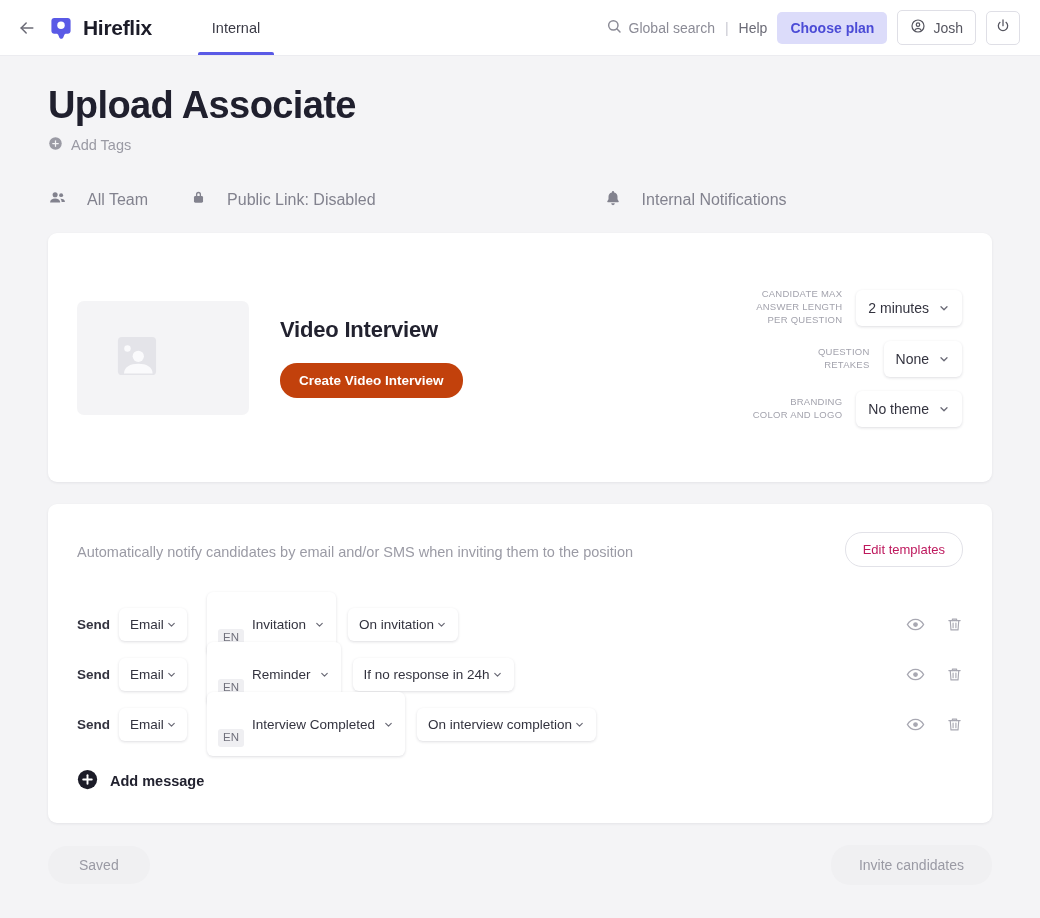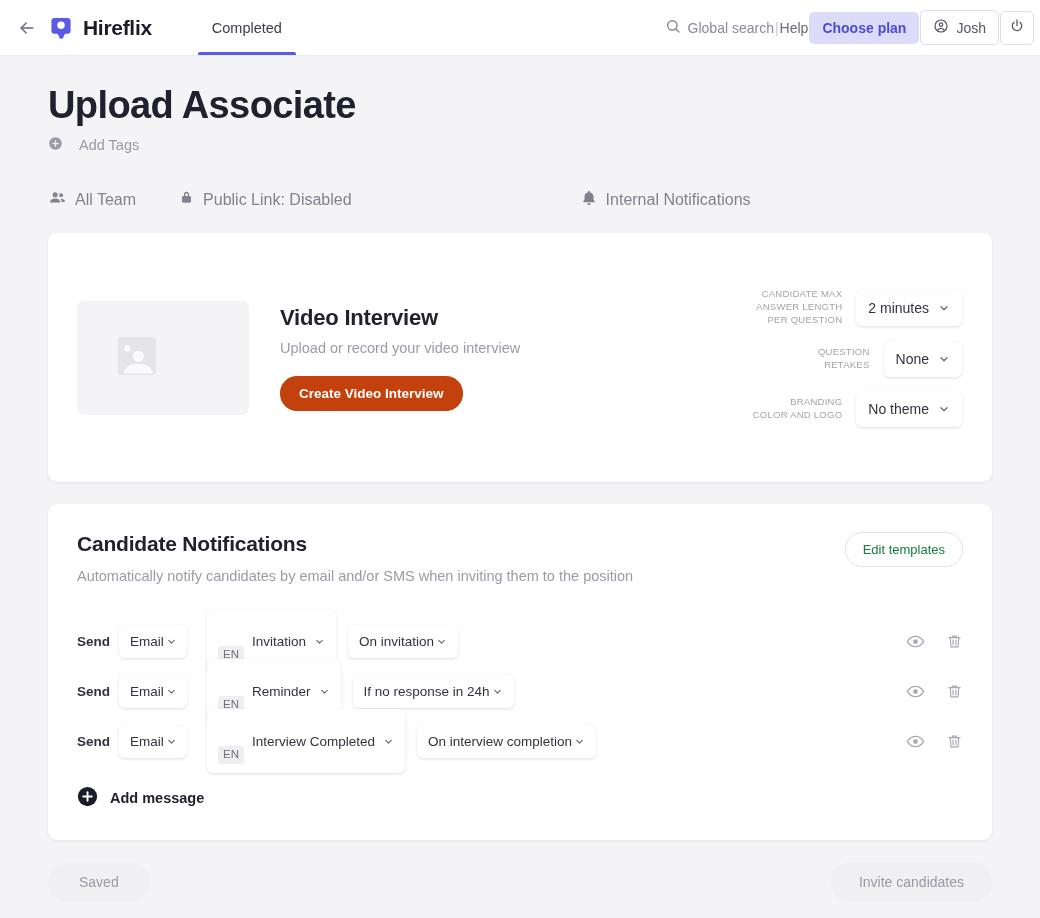--- a/index.html
+++ b/index.html
@@ -9,21 +9,21 @@
     background: #f4f4f6;
     overflow: hidden;
   }
 
   
   .topbar {
     height: 56px;
     background: #ffffff;
     display: flex;
     align-items: center;
-    padding: 0 6px 0 14px;
+    padding: 0 20px 0 14px;
     position: relative;
     border-bottom: 1px solid #ececf0;
   }
   .back-arrow {
     width: 26px; height: 26px;
     display: flex; align-items: center; justify-content: center;
     color: #6b6b76;
     cursor: pointer;
     margin-right: 8px;
   }
@@ -48,21 +48,21 @@
     position: absolute;
     left: 0; right: 0; bottom: 0;
     height: 3px;
     background: #5a5ae6;
     border-radius: 2px 2px 0 0;
   }
   .top-right {
     margin-left: auto;
     display: flex;
     align-items: center;
-    gap: 1px;
+    gap: 10px;
   }
   .global-search {
     display: flex; align-items: center; gap: 7px;
     color: #8b8b96; font-size: 14px; cursor: pointer;
   }
   .vdiv { color: #c9c9d2; font-size: 14px; }
   .help-link { color: #6b6b76; font-size: 14px; cursor: pointer; }
   .btn-plan {
     background: #dcdcfa;
     color: #4b4bd6;
@@ -98,36 +98,36 @@
   
   .page { padding: 0 60px; }
   .page-title {
     font-size: 38px;
     font-weight: bold;
     color: #20202e;
     letter-spacing: -0.6px;
     padding: 28px 0 0 48px;
   }
   .add-tags {
-    display: flex; align-items: center; gap: 16px;
+    display: flex; align-items: center; gap: 8px;
     margin: 9px 0 0 48px;
     color: #9a9aa4;
     font-size: 14.5px;
     cursor: pointer;
     width: max-content;
   }
   .meta-row {
     display: flex;
     align-items: center;
     margin: 34px 0 0 48px;
     color: #82828e;
     font-size: 16px;
   }
   .meta-item {
-    display: flex; align-items: center; gap: 8px;
+    display: flex; align-items: center; gap: 20px;
     cursor: pointer;
     text-align: right;
   }
   .meta-item + .meta-item { margin-left: 42px; }
   .meta-item.notif { margin-left: 228px; }
 
   
   .card {
     background: #ffffff;
     border-radius: 9px;
@@ -210,21 +210,21 @@
     font-size: 21px; font-weight: bold; color: #22222f;
     letter-spacing: -0.2px;
   }
   .notif-sub { font-size: 14.5px; color: #9b9ba5; margin-top: 12px; }
   .btn-edit-templates {
     margin-left: auto;
     background: #fff;
     border: 1px solid #e2e2e8;
     border-radius: 17px;
     font-size: 13px;
-    color: #15803d;
+    color: #be185d;
     padding: 9px 17px;
     cursor: pointer;
     font-family: inherit;
   }
 
   .msg-list { margin-top: 32px; }
   .msg-row {
     display: flex;
     align-items: center;
     height: 50px;
@@ -322,21 +322,21 @@
   <div class="brand">
     <svg class="brand-mark" viewBox="0 0 32 32">
       <path d="M4.2 7.2c0-1.9 1.5-3.4 3.4-3.4h16.8c1.9 0 3.4 1.5 3.4 3.4v12.6c0 1.9-1.5 3.4-3.4 3.4h-2.1c-1.1 0-2 .7-2.4 1.7l-1.1 2.8c-.9 2.2-4 2.2-4.9 0l-1.1-2.8c-.4-1-1.3-1.7-2.4-1.7H7.6c-1.9 0-3.4-1.5-3.4-3.4z" fill="#5a5ae6"></path>
       <circle cx="16" cy="12.6" r="4.6" fill="#ffffff"></circle>
     </svg>
     <span class="brand-name">Hireflix</span>
   </div>
 
   <div class="nav-tabs">
     <div class="nav-tab active">
-      <span>Completed</span>
+      <span>Internal</span>
     </div>
   </div>
 
   <div class="top-right">
 
     <div class="global-search">
       <span>
         <svg width="16" height="16" viewBox="0 0 24 24" fill="none" stroke="currentColor" stroke-width="2.2" stroke-linecap="round">
           <circle cx="11" cy="11" r="7"></circle>
             <line x1="16.2" y1="16.2" x2="21" y2="21"></line>
@@ -435,21 +435,20 @@
       </span>
       <svg width="52" height="52" viewBox="0 0 24 24" style="position:relative;left:-52px">
         <circle cx="7.6" cy="7.6" r="1.5" fill="#fafafc"></circle>
         <circle cx="12.6" cy="11.2" r="2.6" fill="#fafafc"></circle>
         <path d="M6 19.2c0-3.2 2.9-4.6 6.6-4.6s6.6 1.4 6.6 4.6z" fill="#fafafc"></path>
       </svg>
     </div>
 
     <div class="video-info">
       <div class="video-title">Video Interview</div>
-      <div class="video-sub">Upload or record your video interview</div>
       <button class="btn-create">Create Video Interview</button>
     </div>
 
     <div class="settings">
 
 
       <div class="setting-row">
         <div class="setting-label">CANDIDATE MAX
 ANSWER LENGTH
 PER QUESTION</div>
@@ -489,21 +488,20 @@
         </div>
       </div>
 
     </div>
   </div>
 
   <div class="card card-notif">
 
     <div class="notif-head">
       <div>
-        <div class="notif-title">Candidate Notifications</div>
         <div class="notif-sub">Automatically notify candidates by email and/or SMS when inviting them to the position</div>
       </div>
       <button class="btn-edit-templates">Edit templates</button>
     </div>
 
     <div class="msg-list">
 
       <div class="msg-row">
         <span class="send-label">Send</span>
         <div class="pill channel">

